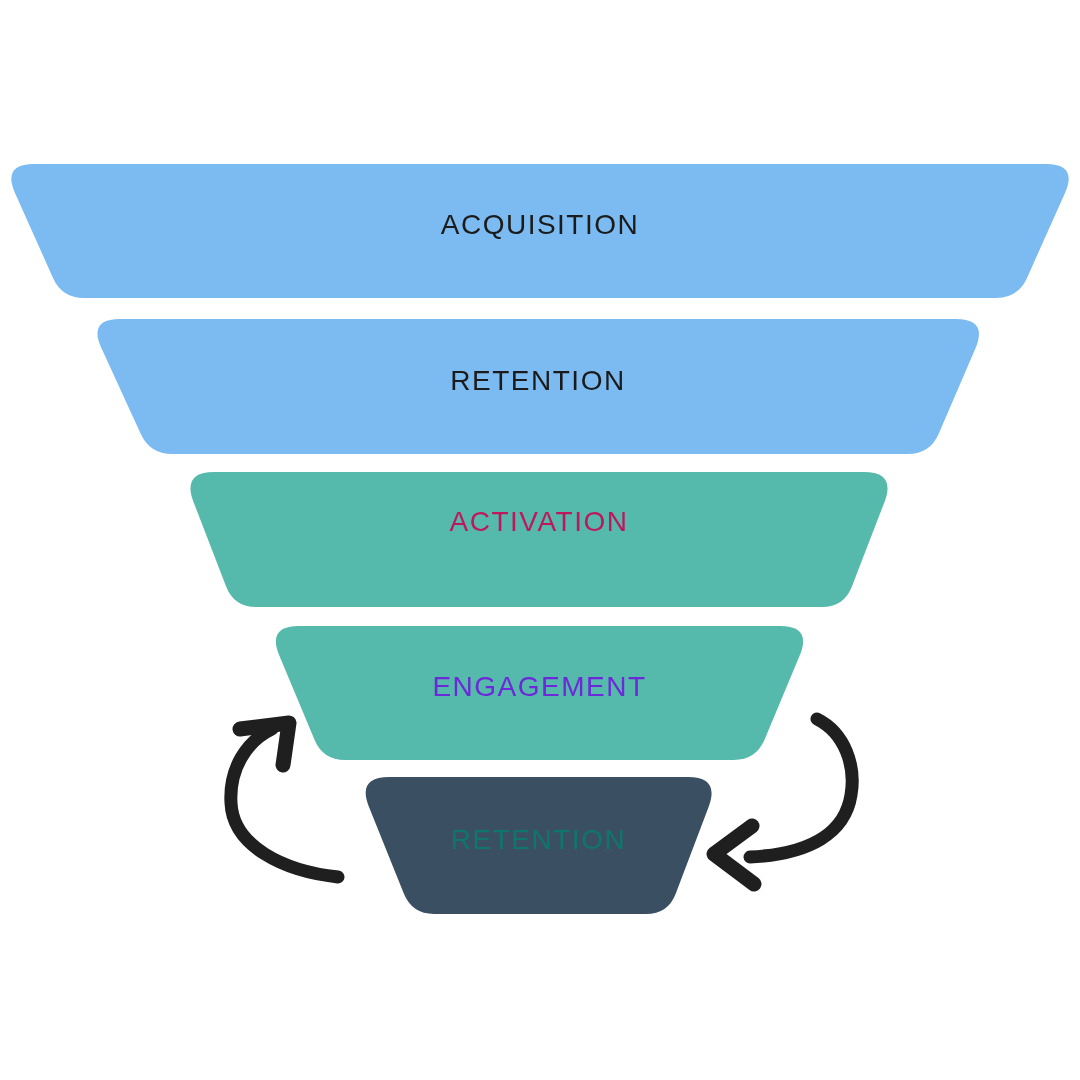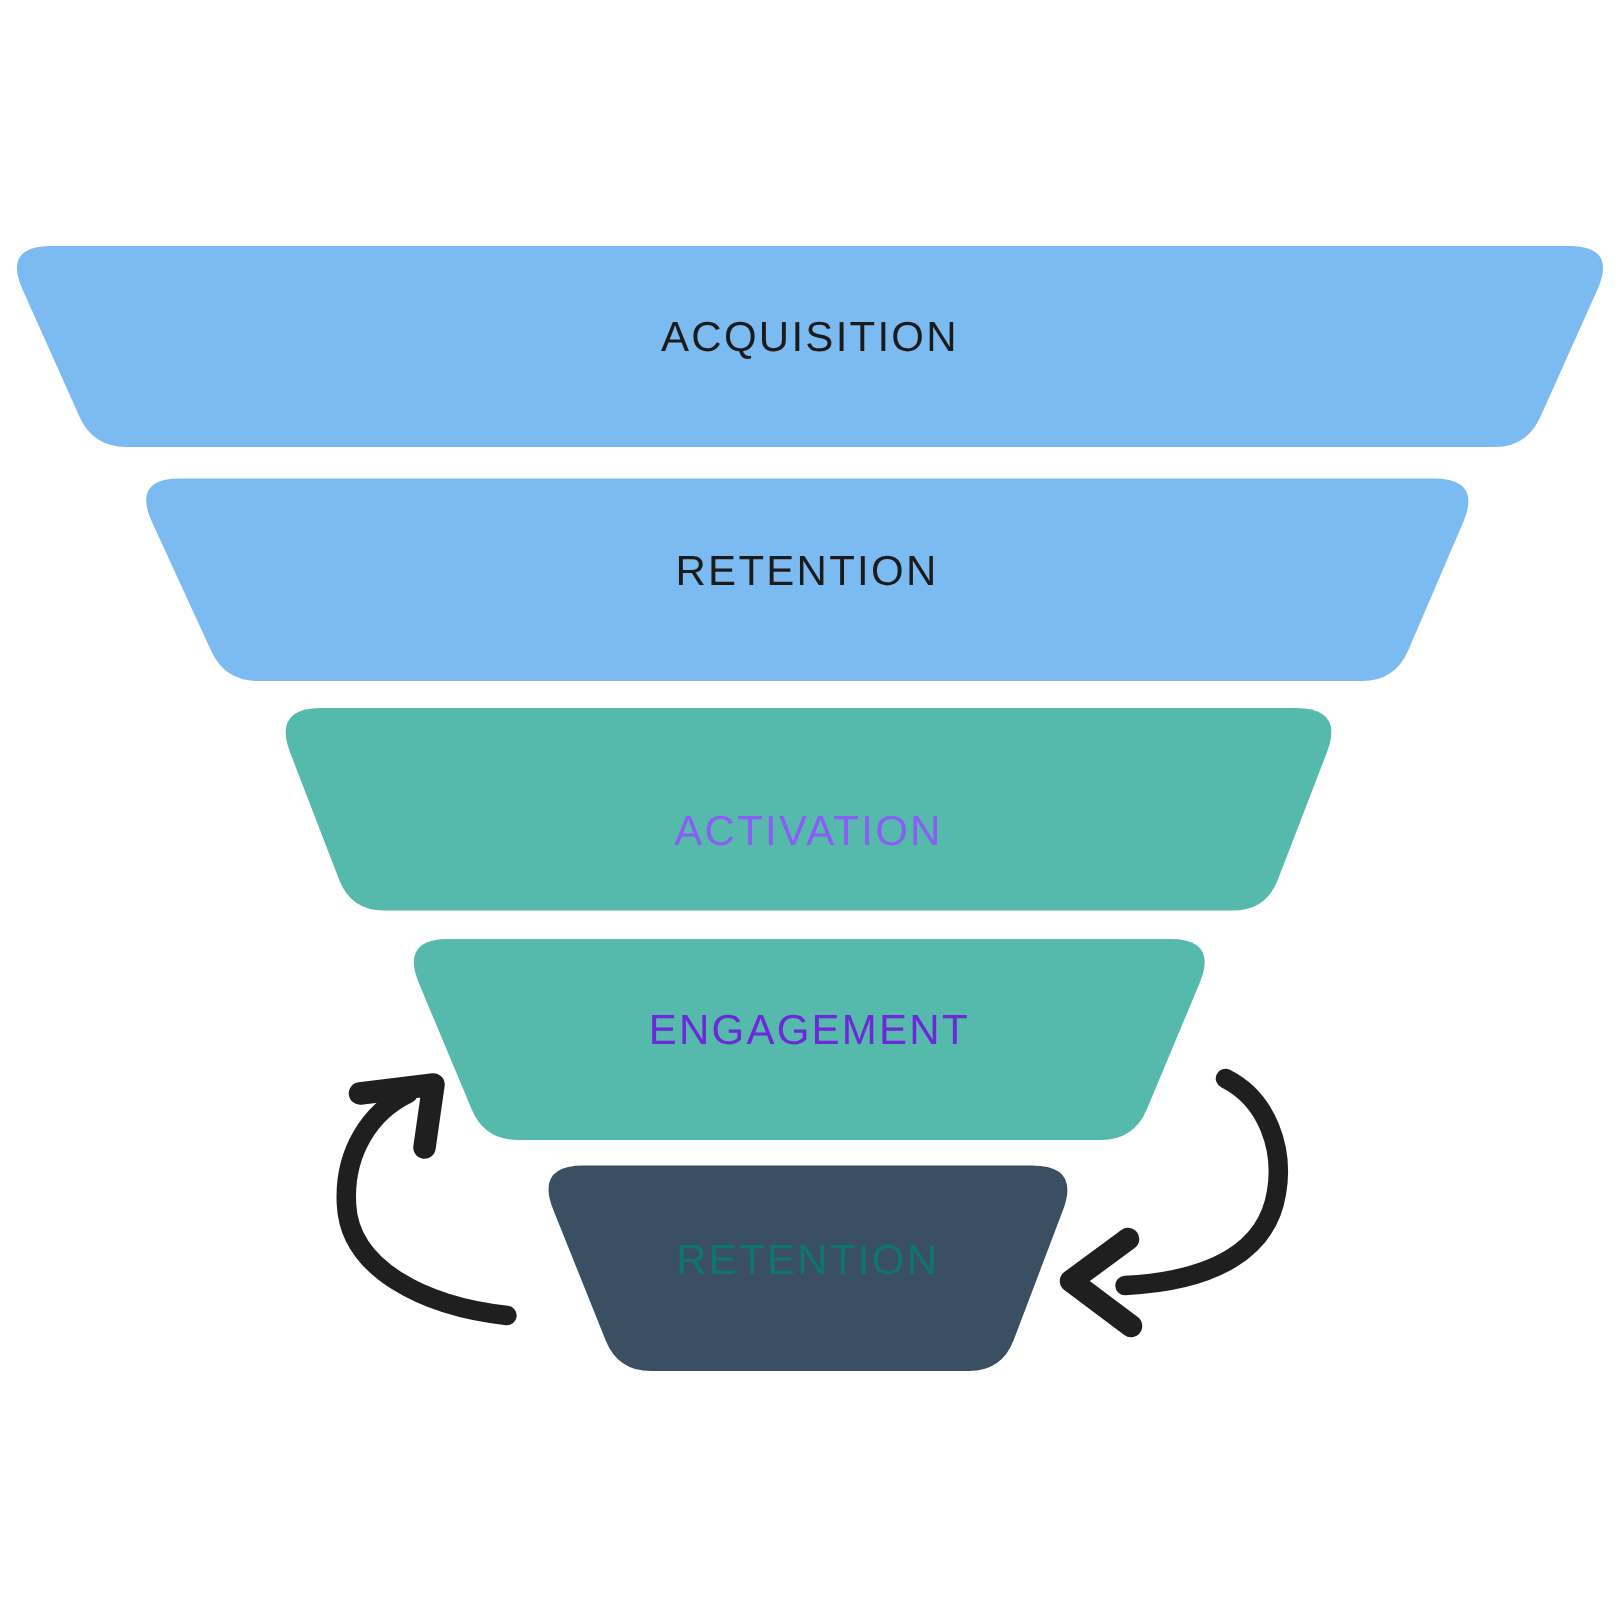--- a/index.html
+++ b/index.html
@@ -67,18 +67,18 @@
         <g>
           <path d="M 817 719 C 845 733 856 766 851 795 C 845 833 810 854 750 857" fill="none" stroke="#1f1f1f" stroke-width="13" stroke-linecap="round" stroke-linejoin="round"></path>
           <path d="M 752 826 L 714 854 L 754 884" fill="none" stroke="#1f1f1f" stroke-width="15" stroke-linecap="round" stroke-linejoin="round"></path>
         </g>
       </g>
   </svg>
 
   <div class="labels-layer">
     <div class="stage-label" style="left: 2px; width: 1076px; top: 164px; height: 134px; color: rgb(27, 27, 27);">ACQUISITION</div>
     <div class="stage-label" style="left: 88px; width: 900px; top: 319px; height: 135px; color: rgb(27, 27, 27);">RETENTION</div>
-    <div class="stage-label" style="left: 182px; width: 714px; top: 492px; height: 135px; color: #8b5cf6;">ACTIVATION</div>
+    <div class="stage-label" style="left: 182px; width: 714px; top: 460px; height: 135px; color: #be185d;">ACTIVATION</div>
     <div class="stage-label" style="left: 267px; width: 545px; top: 626px; height: 134px; color: #6d28d9;">ENGAGEMENT</div>
     <div class="stage-label" style="left: 357px; width: 363px; top: 777px; height: 137px; color: #0f766e;">RETENTION</div>
   </div>
 
 </div>
 
 </body></html>

